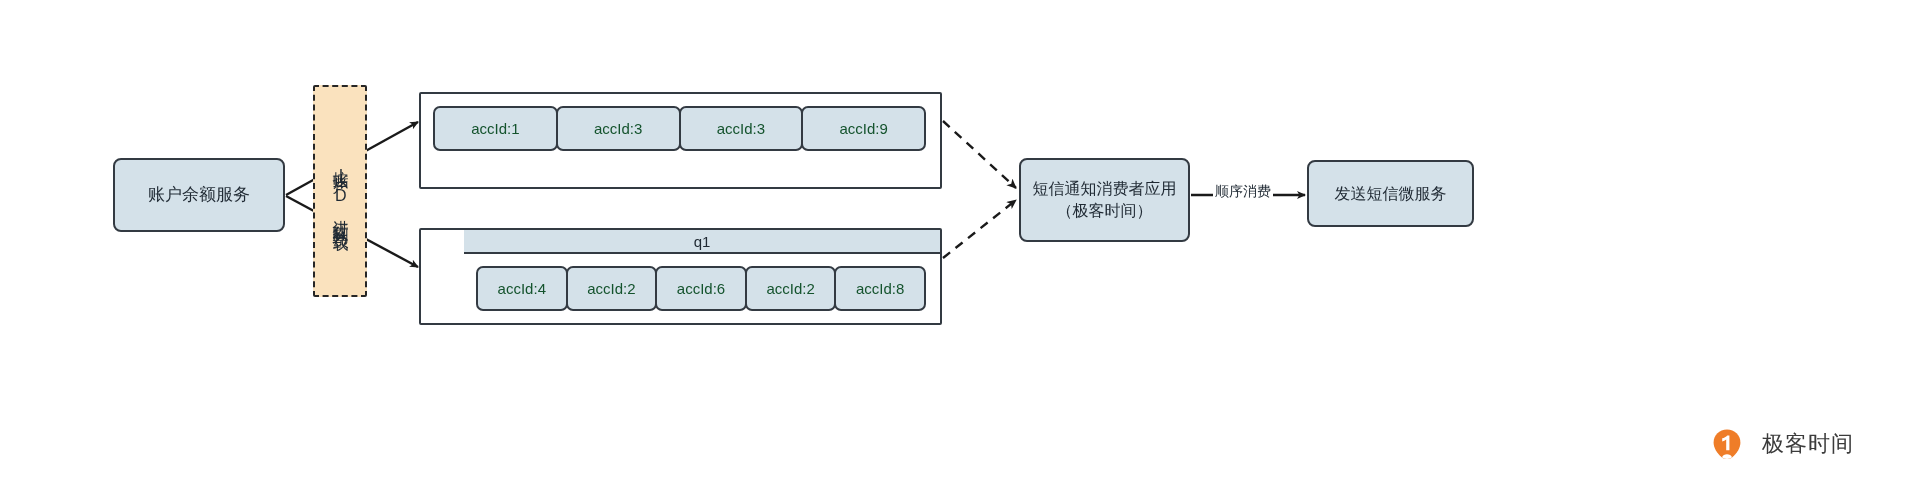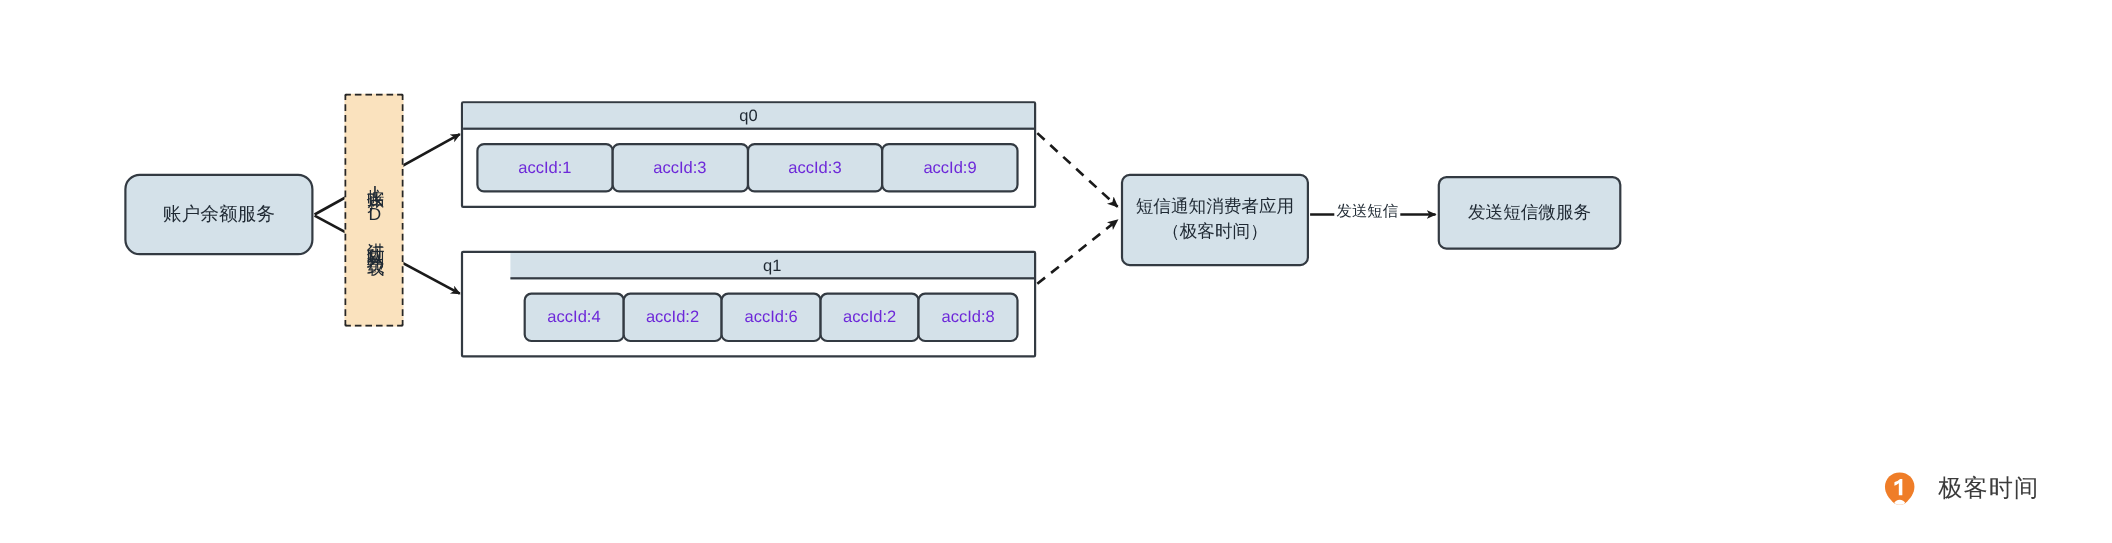--- a/index.html
+++ b/index.html
@@ -31,21 +31,20 @@
     color: #1f2933;
     line-height: 1.35;
   }
   
   #account-service {
     left: 113px;
     top: 158px;
     width: 172px;
     height: 74px;
     font-size: 17px;
-    border-radius: 14px;
   }
   
   #load-balance-note {
     position: absolute;
     left: 313px;
     top: 85px;
     width: 54px;
     height: 212px;
     box-sizing: border-box;
     background: #fae2be;
@@ -99,21 +98,21 @@
     box-sizing: border-box;
     flex: 1 1 0;
     height: 45px;
     background: #d4e1e9;
     border: 2px solid #333a42;
     border-radius: 7px;
     display: flex;
     align-items: center;
     justify-content: center;
     font-size: 15px;
-    color: #6d28d9;
+    color: #14532d;
     margin-right: -2px;
   }
   .queue-item:last-child { margin-right: 2px; }
   
   #consumer-app {
     left: 1019px;
     top: 158px;
     width: 171px;
     height: 84px;
     font-size: 16px;
@@ -193,23 +192,20 @@
 
   <div class="node" id="account-service">
     <span>账户余额服务</span>
   </div>
 
   <div id="load-balance-note">
     <span class="vtext">按账户ID进行队列负载</span>
   </div>
 
   <div class="queue" id="queue-q0">
-    <div class="queue-header">
-      <span>q0</span>
-    </div>
     <div class="queue-body">
       <div class="queue-item">
         <span>accId:1</span>
       </div>
       <div class="queue-item">
         <span>accId:3</span>
       </div>
       <div class="queue-item">
         <span>accId:3</span>
       </div>
@@ -240,21 +236,21 @@
         <span>accId:8</span>
       </div>
     </div>
   </div>
 
   <div class="node" id="consumer-app">
     <span>短信通知消费者应用</span>
     <span>（极客时间）</span>
   </div>
 
-  <div id="edge-label-send-sms">发送短信</div>
+  <div id="edge-label-send-sms">顺序消费</div>
 
   <div class="node" id="sms-service">
     <span>发送短信微服务</span>
   </div>
 
   <div id="watermark">
     <svg width="30" height="32" viewBox="0 0 30 32">
       <path d="M15 1.6 C7.3 1.6 1.6 7.2 1.6 14.6 C1.6 20 5.0 25.3 9.7 29.3
                C11.0 30.4 12.2 30.9 15 30.9 C17.8 30.9 19.0 30.4 20.3 29.3
                C25.0 25.3 28.4 20 28.4 14.6 C28.4 7.2 22.7 1.6 15 1.6 Z" fill="#ef7d28"></path>

